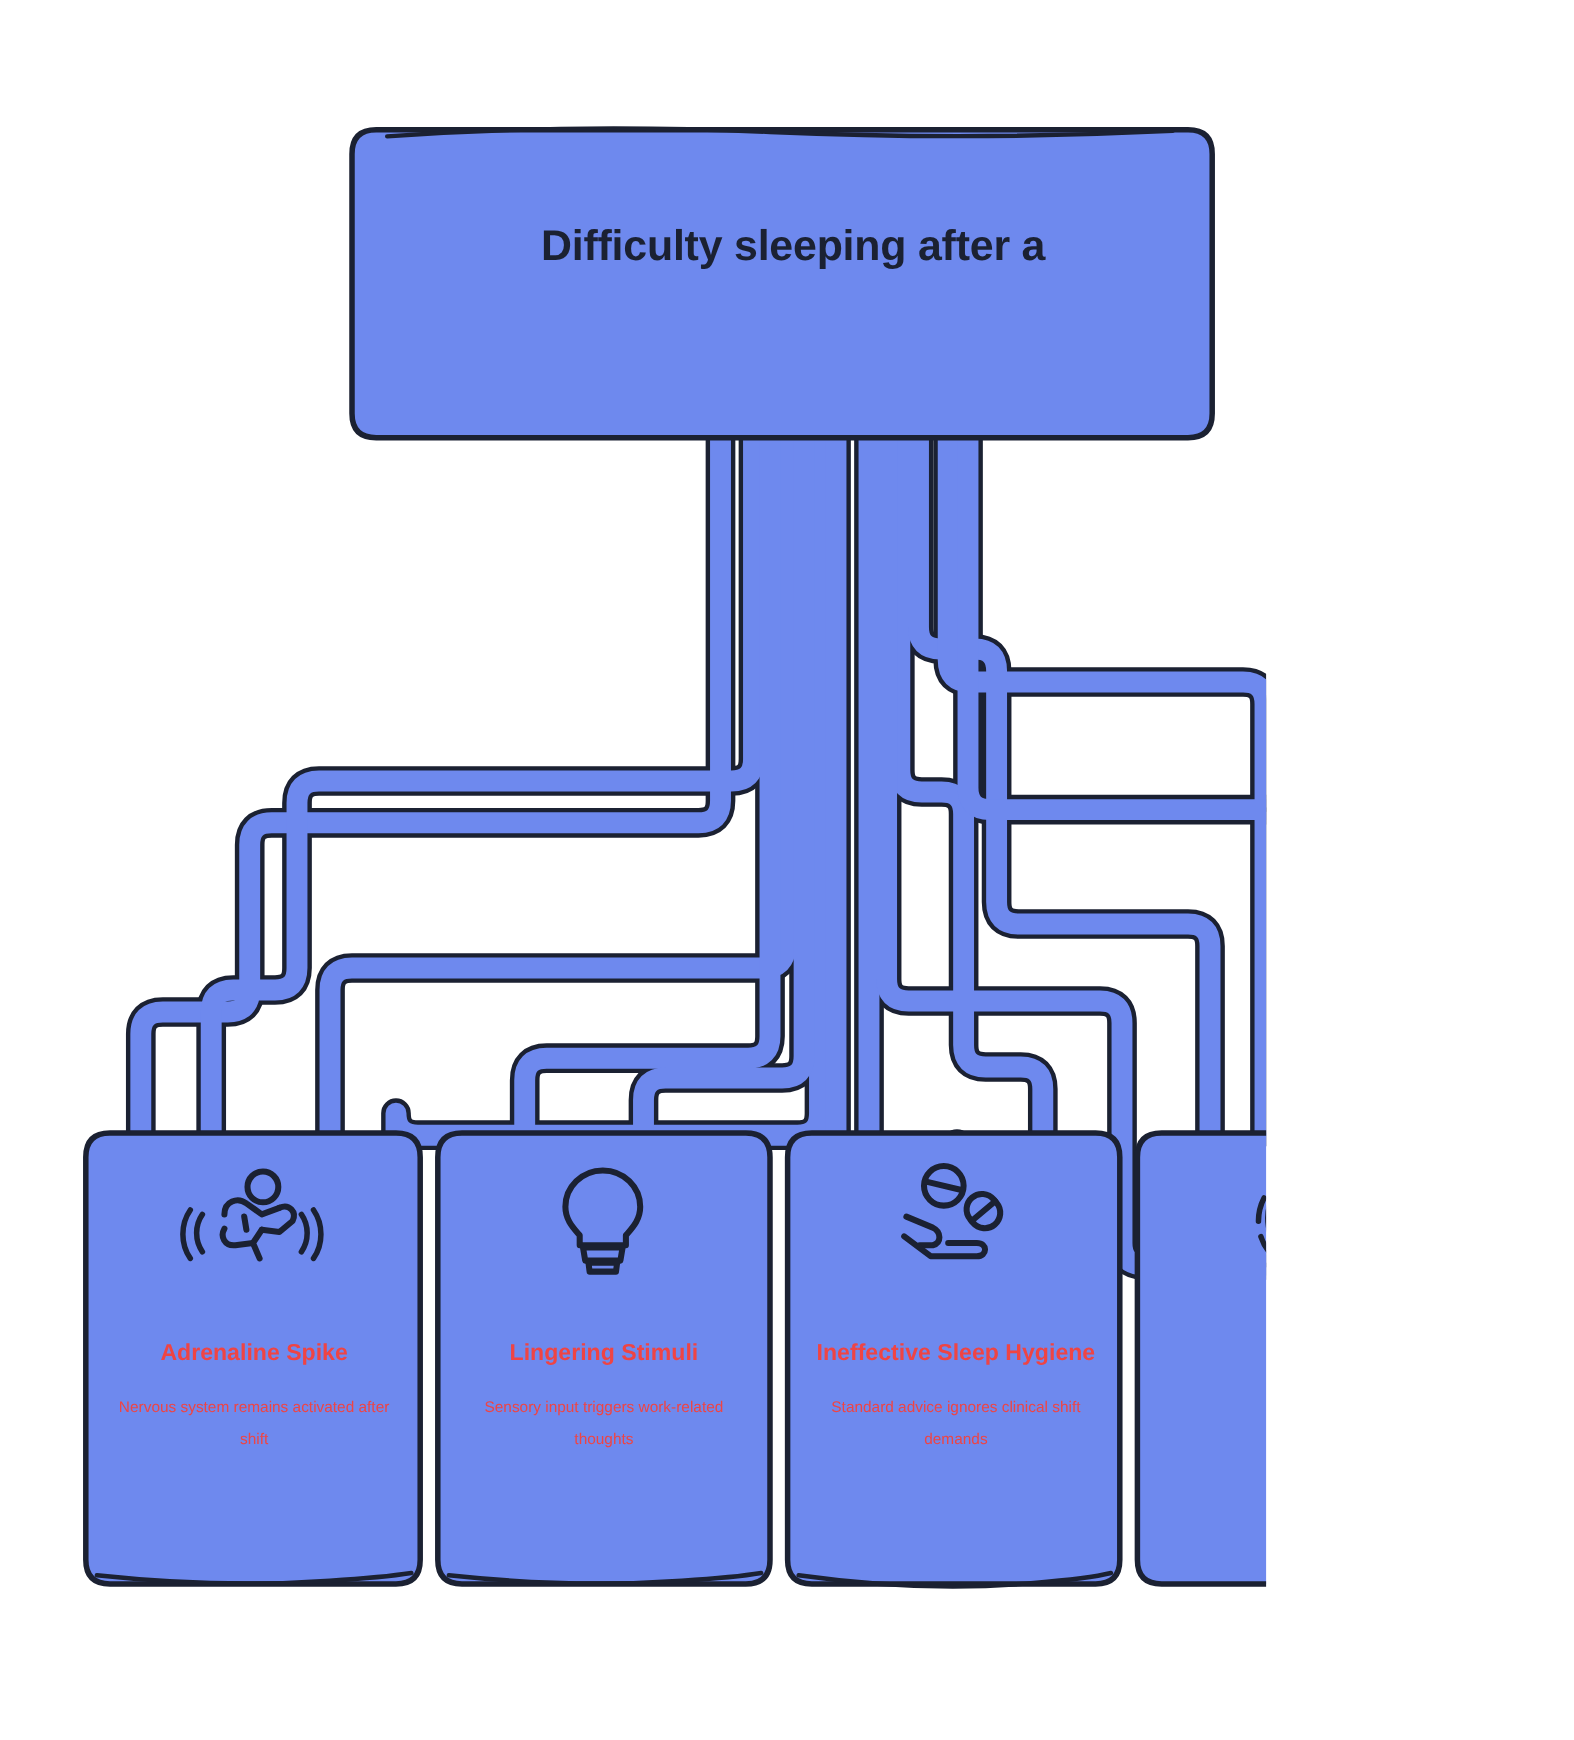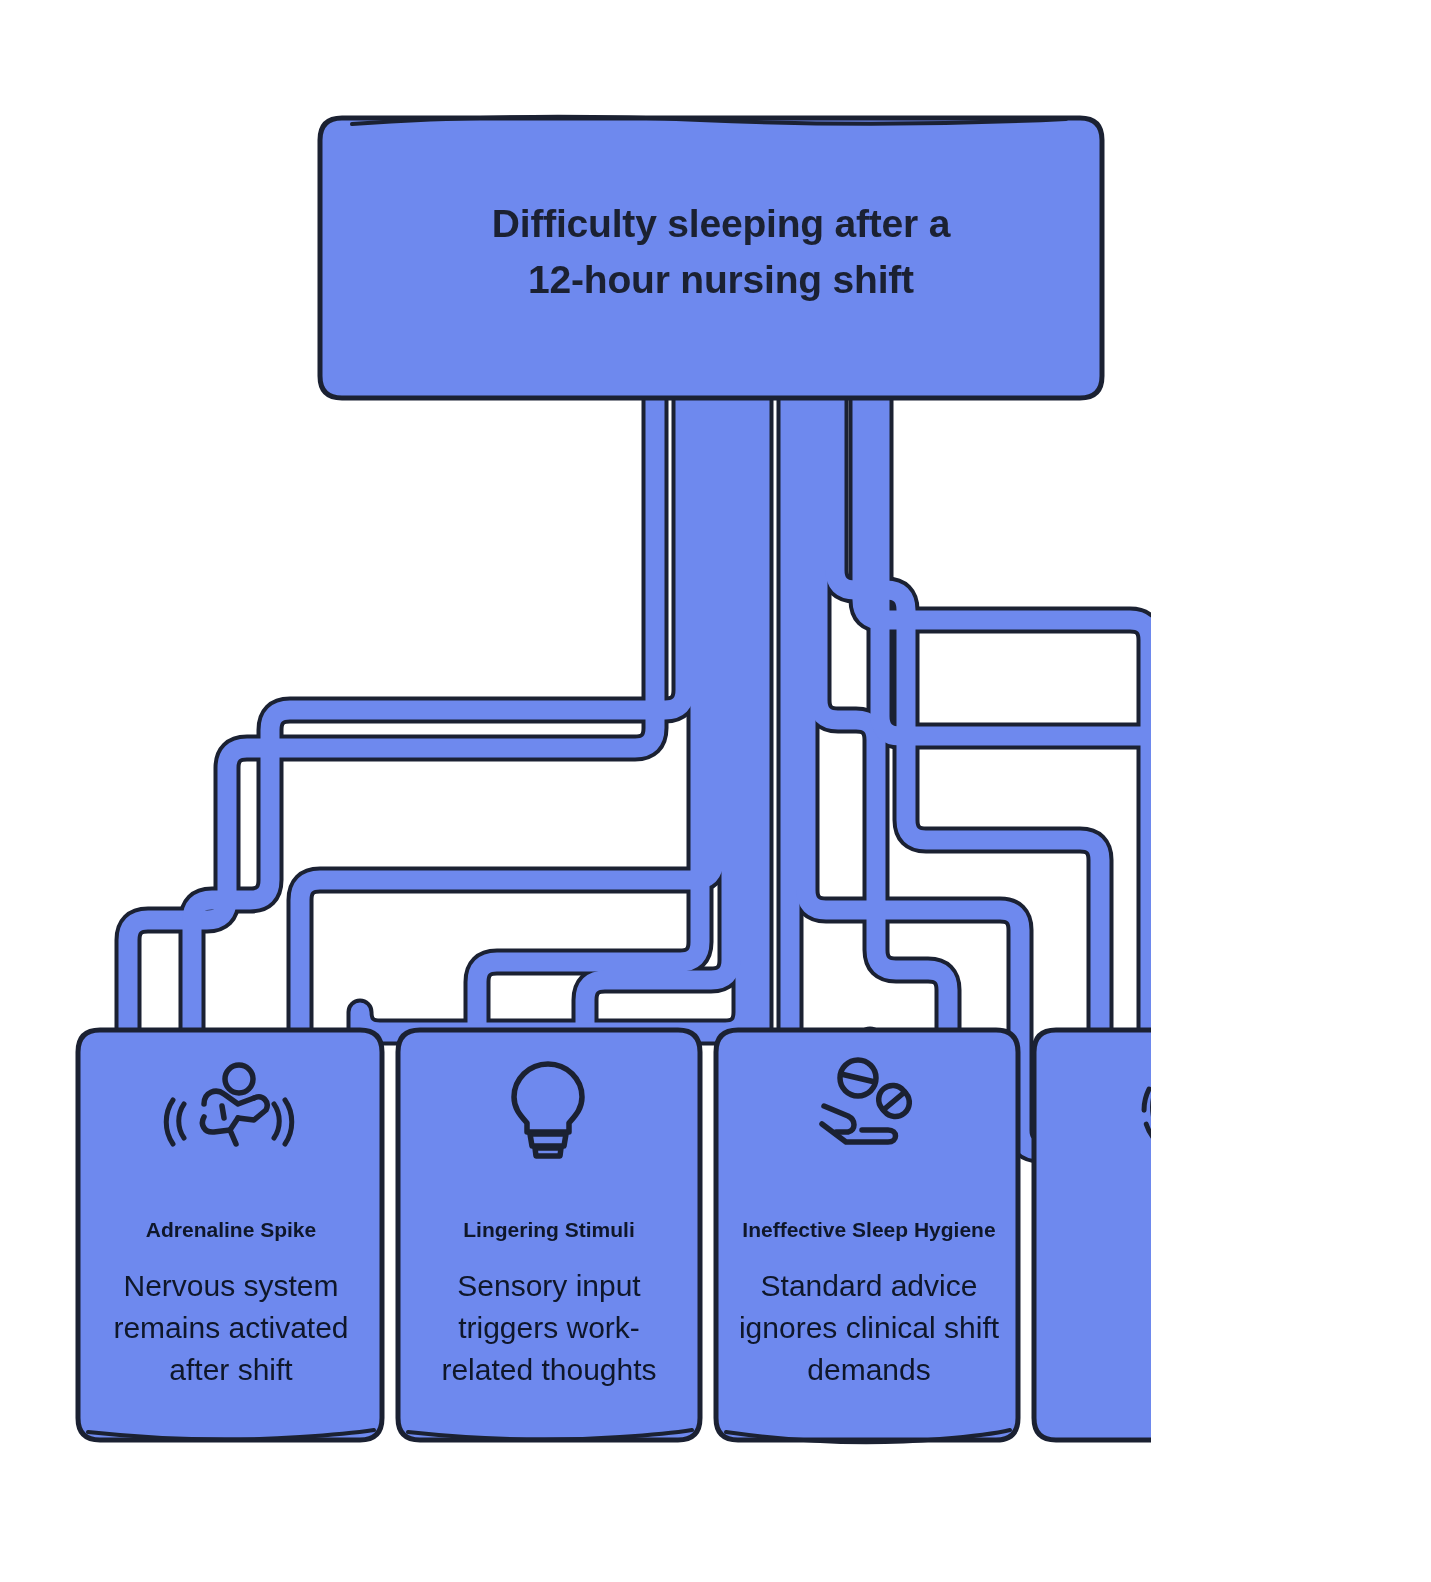--- a/index.html
+++ b/index.html
@@ -41,32 +41,32 @@
     font-weight: bold;
     line-height: 56px;
     letter-spacing: -0.2px;
   }
   #root-title .tline { display: block; }
 
   
   .card-text {
     position: absolute;
     text-align: center;
-    color: #0f172a;
+    color: #ef4444;
   }
   .card-title {
     font-size: 21px;
     font-weight: bold;
     line-height: 31px;
     margin: 0;
   }
   .card-desc {
-    font-size: 30px;
+    font-size: 14px;
     font-weight: normal;
-    line-height: 42px;
+    line-height: 29px;
     margin: 20px 0 0 0;
   }
 
   #card-text-0 { left: 96px;  top: 1214px; width: 270px; }
   #card-text-1 { left: 414px; top: 1214px; width: 270px; }
   #card-text-2 { left: 734px; top: 1214px; width: 270px; }
   #card-text-3 { left: 1052px; top: 1214px; width: 276px; }
 
   
   #card-text-3 .card-desc { }
@@ -185,21 +185,20 @@
         <path d="M 0 -46 A 46 46 0 1 1 -32.5 -32.5" stroke-dasharray="22 14"></path>
         <path d="M -34 -20 A 46 46 0 0 0 20 42"></path>
         <path d="M -22 -4 L 8 -8 L 24 16"></path>
         <circle cx="30" cy="26" r="9"></circle>
       </g>
     </g>
   </svg>
 
   <div class="overlay-text" id="root-title">
     <span class="tline">Difficulty sleeping after a</span>
-    <span class="tline">12-hour nursing shift</span>
   </div>
 
   <div class="card-text" id="card-text-0">
     <p class="card-title">Adrenaline Spike</p>
     <p class="card-desc">Nervous system remains activated after shift</p>
   </div>
 
   <div class="card-text" id="card-text-2">
     <p class="card-title">Ineffective Sleep Hygiene</p>
     <p class="card-desc">Standard advice ignores clinical shift demands</p>

